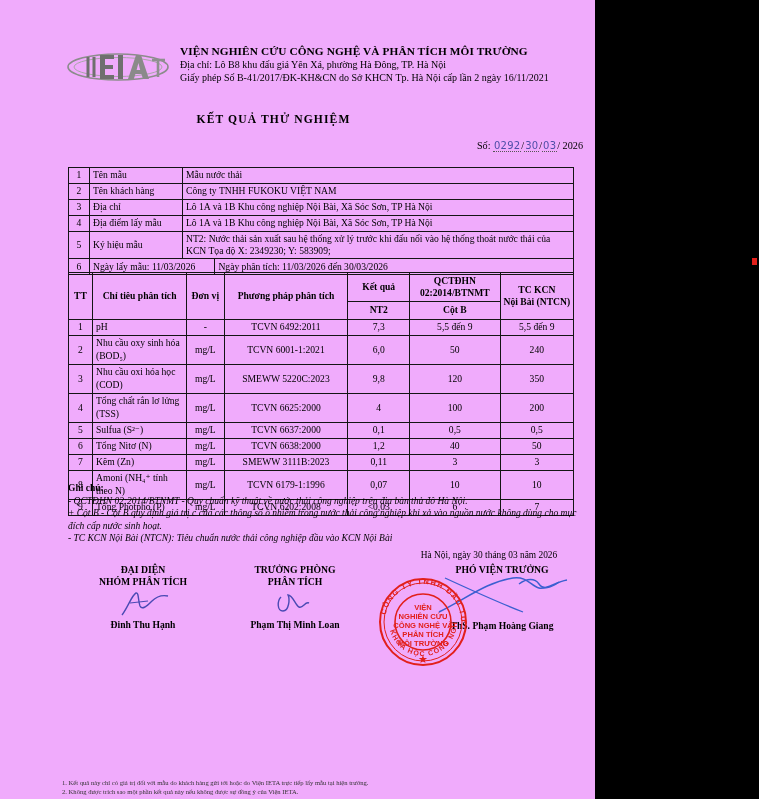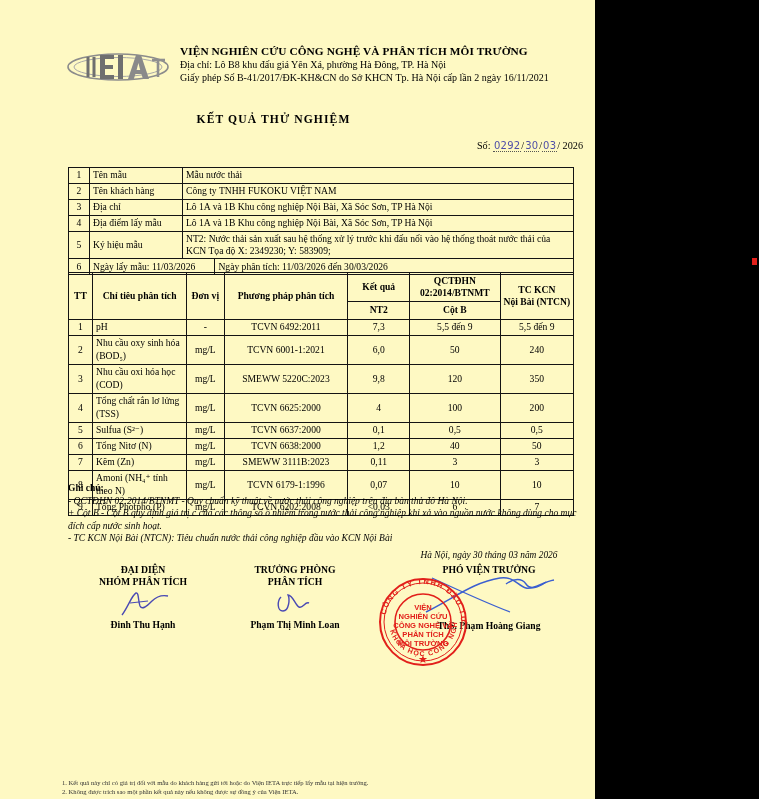--- a/index.html
+++ b/index.html
@@ -12,21 +12,21 @@
     height: 799px;
     position: relative;
     overflow: hidden;
     font-family: "Liberation Serif", "DejaVu Serif", serif;
   }
   #page {
     position: absolute;
     left: 0; top: 0;
     width: 595px;
     height: 799px;
-    background: #fef9c3;
+    background: #f0abfc;
     overflow: hidden;
   }
   #blackpane {
     position: absolute;
     left: 595px; top: 0;
     width: 164px;
     height: 799px;
     background: #000000;
   }
   .red-speck {
@@ -160,27 +160,26 @@
   }
   .sig-block {
     position: absolute;
     text-align: center;
     font-size: 9.7px;
   }
   .sig-title { font-weight: bold; line-height: 12.4px; }
   .sig-name  { font-weight: bold; font-size: 9.6px; }
   #sig-1 { left: 0px;   top: 14px;  width: 150px; }
   #sig-2 { left: 152px; top: 14px;  width: 150px; }
-  #sig-3 { left: 330px; top: 14px;  width: 182px; }
+  #sig-3 { left: 343px; top: 14px;  width: 182px; }
   .sig-date {
     position: absolute;
     left: 330px; top: 0px;
     width: 182px;
     text-align: center;
-    font-style: italic;
     font-size: 9.4px;
   }
   .gap { height: 30px; }
 
   
   .seal {
     position: absolute;
     left: 371px; top: 570px;
     width: 104px; height: 104px;
   }

